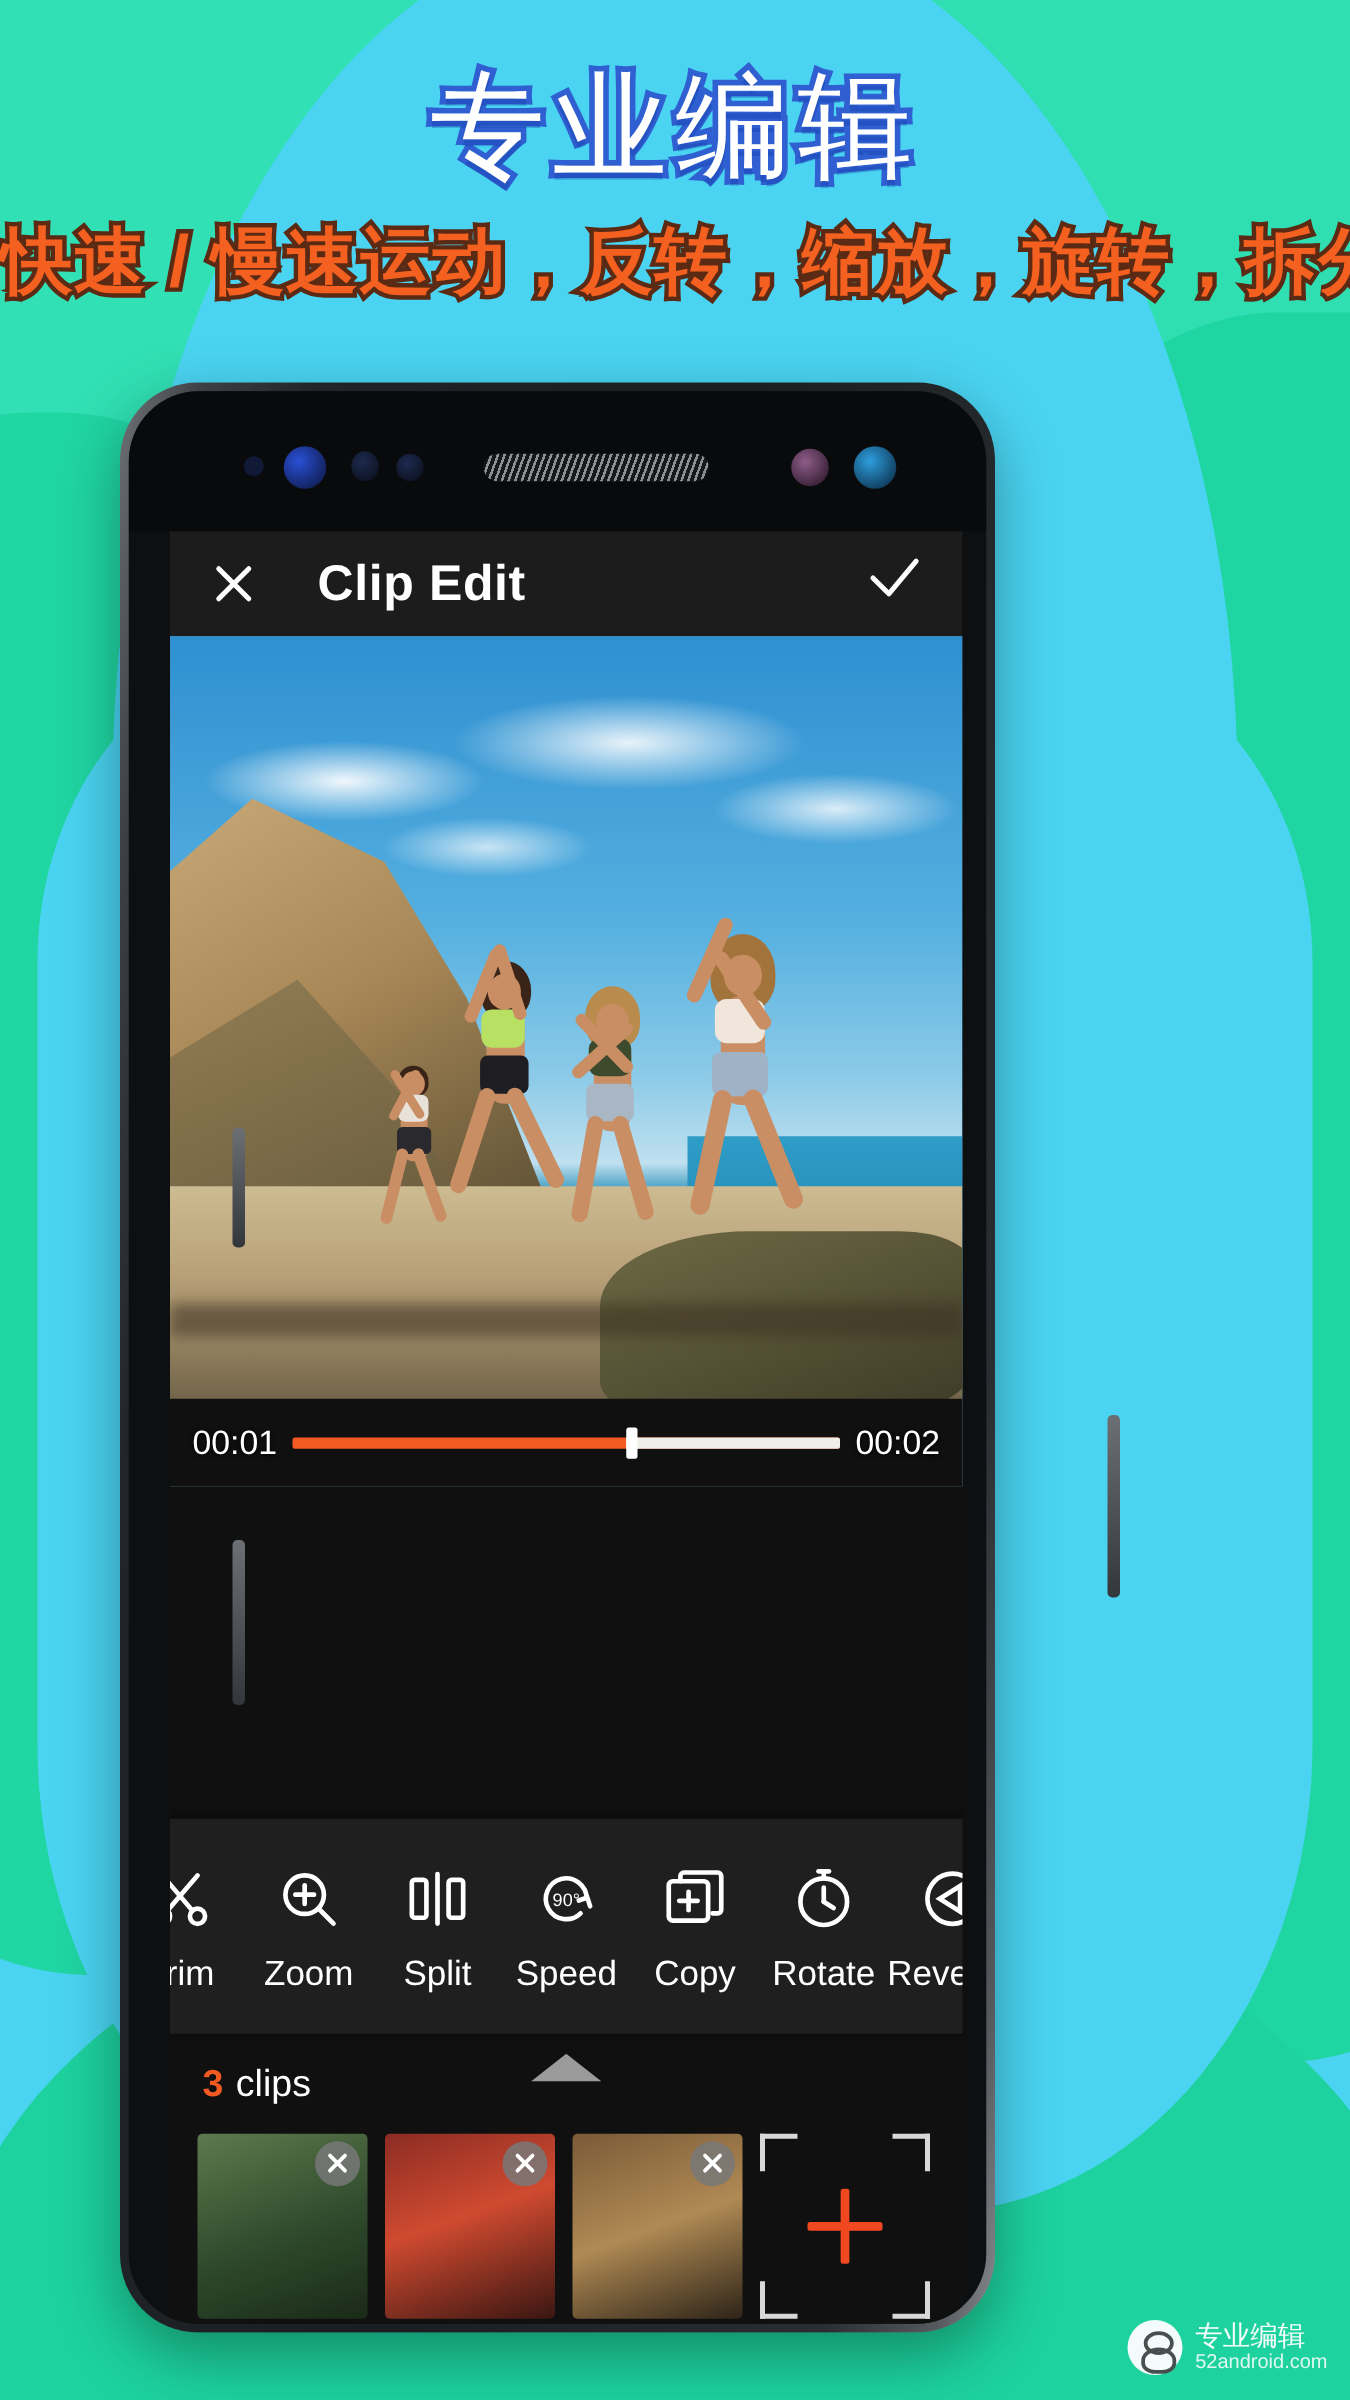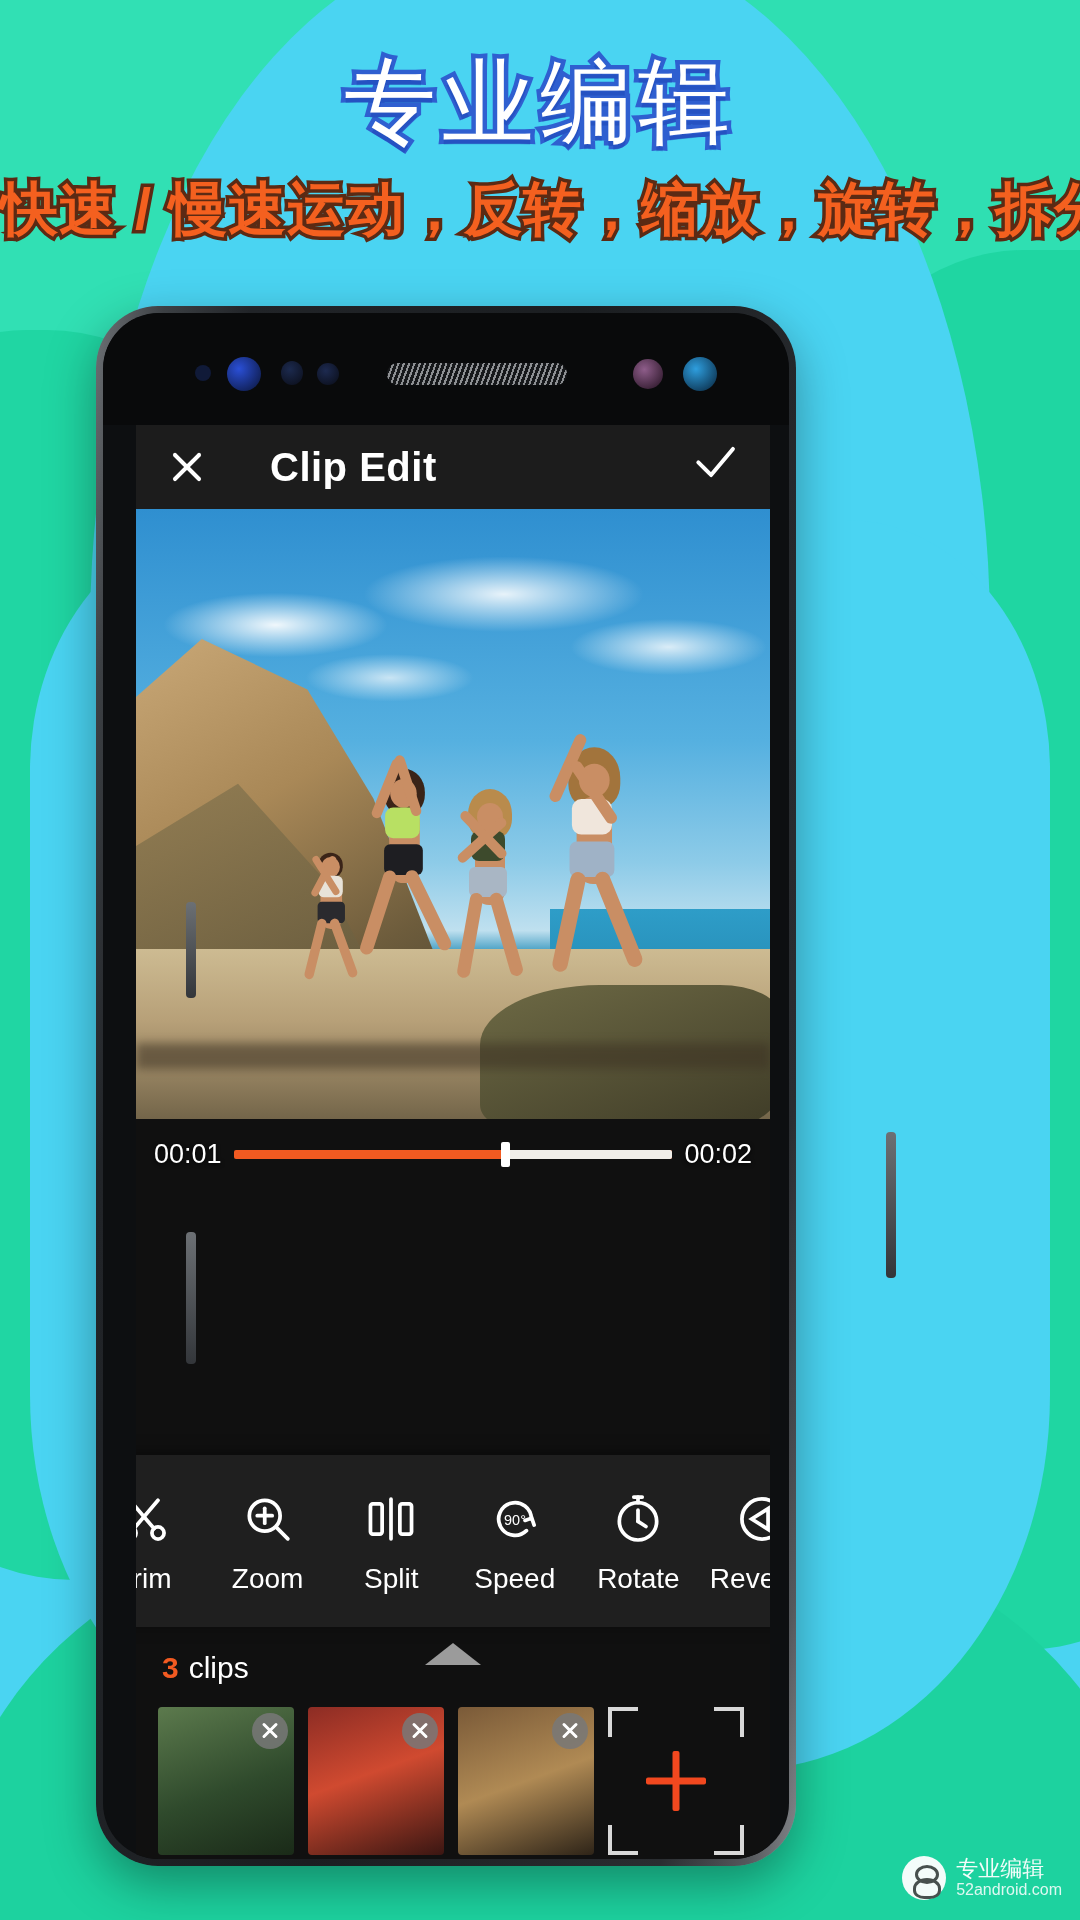--- a/index.html
+++ b/index.html
@@ -123,21 +123,21 @@
   .appbar .x-ico {
     width:46px; height:46px; position:relative; cursor:pointer; flex:0 0 auto;
   }
   .appbar .x-ico:before,.appbar .x-ico:after{
     content:""; position:absolute; left:4px; top:21px; width:38px; height:4px;
     background:#fff; border-radius:2px;
   }
   .appbar .x-ico:before{ transform:rotate(45deg); }
   .appbar .x-ico:after { transform:rotate(-45deg); }
   .appbar .title {
-    margin-left:60px; font-size:40px; font-weight:600; letter-spacing:.5px;
+    margin-left:44px; font-size:40px; font-weight:600; letter-spacing:.5px;
   }
   .appbar .check {
     margin-left:auto; width:54px; height:54px; position:relative; cursor:pointer;
   }
   .appbar .check:before{
     content:""; position:absolute; left:6px; top:26px; width:20px; height:4px;
     background:#fff; border-radius:2px; transform:rotate(45deg);
   }
   .appbar .check:after{
     content:""; position:absolute; left:15px; top:20px; width:38px; height:4px;
@@ -500,20 +500,31 @@
           <span class="glyph">
             <svg width="56" height="56" viewBox="0 0 24 24" fill="none" stroke="#fff" stroke-width="1.6" stroke-linecap="round">
               <path d="M19 12a7 7 0 1 0-2.1 5"></path>
               <polyline points="16.3,12.6 19.2,11.6 20.2,14.6"></polyline>
               <text x="12" y="14.6" font-size="6.2" fill="#fff" stroke="none" text-anchor="middle" font-family="Liberation Sans, sans-serif">90°</text>
             </svg>
           </span>
           <span class="lbl">Speed</span>
         </div>
 
+        <div class="tool">
+          <span class="glyph">
+            <svg width="56" height="56" viewBox="0 0 24 24" fill="none" stroke="#fff" stroke-width="1.6" stroke-linecap="round">
+              <rect x="3" y="6" width="13.5" height="13.5" rx="1.4"></rect>
+              <path d="M7 6V4.2A1.2 1.2 0 0 1 8.2 3h11.6A1.2 1.2 0 0 1 21 4.2v11.6a1.2 1.2 0 0 1-1.2 1.2H18"></path>
+              <line x1="9.8" y1="9.6" x2="9.8" y2="15.9"></line>
+              <line x1="6.6" y1="12.7" x2="12.9" y2="12.7"></line>
+            </svg>
+          </span>
+          <span class="lbl">Copy</span>
+        </div>
 
         <div class="tool">
           <span class="glyph">
             <svg width="56" height="56" viewBox="0 0 24 24" fill="none" stroke="#fff" stroke-width="1.6" stroke-linecap="round">
               <circle cx="12" cy="13" r="8"></circle>
               <line x1="12" y1="13" x2="12" y2="8.2"></line>
               <line x1="12" y1="13" x2="15.4" y2="15.2"></line>
               <line x1="10.2" y1="2.6" x2="13.8" y2="2.6"></line>
               <line x1="12" y1="2.6" x2="12" y2="5"></line>
             </svg>

